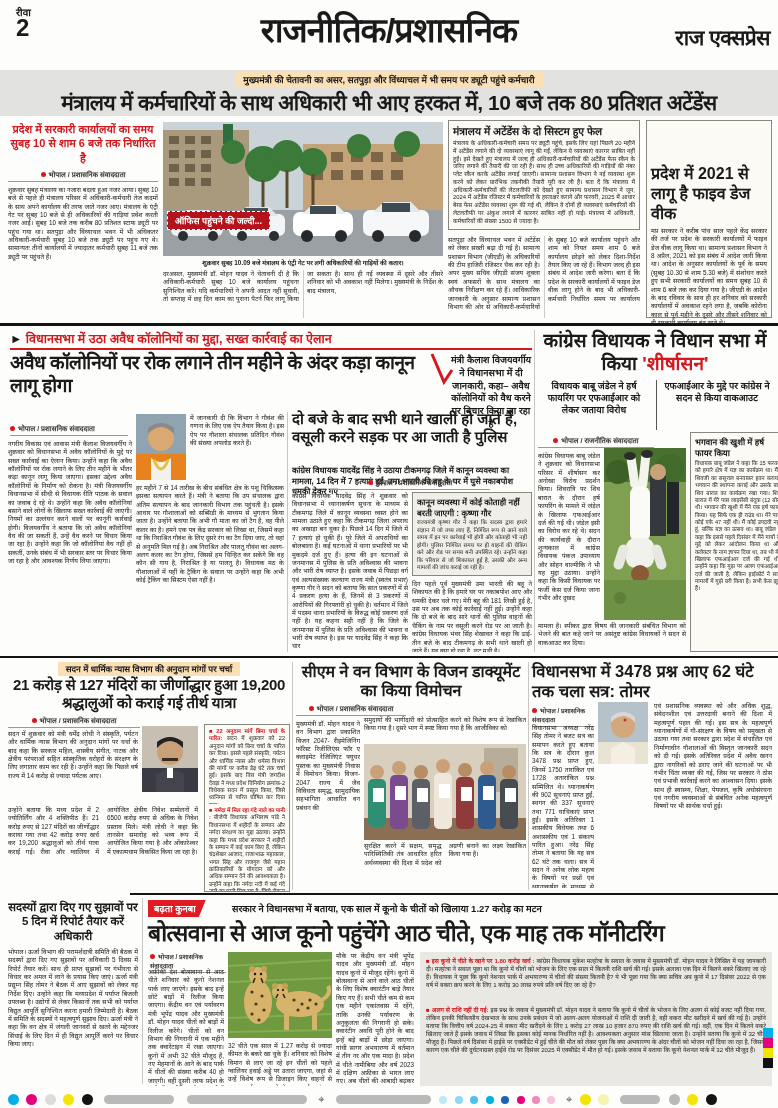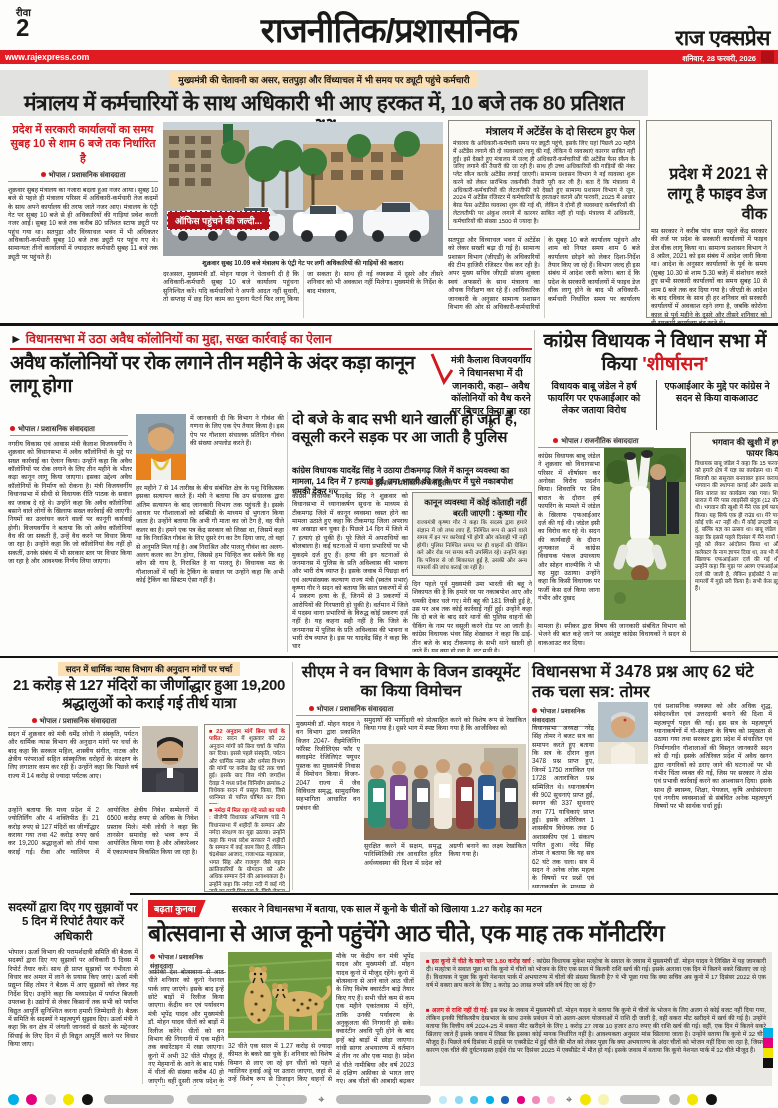--- a/index.html
+++ b/index.html
@@ -14,21 +14,21 @@
   .redbar{left:0;right:0;top:50px;height:14px;background:#e01b22;color:#fff;}
   .web{position:absolute;left:5px;top:2px;font-size:8.5px;font-weight:bold;}
   .date{position:absolute;right:22px;top:3px;font-size:7.5px;font-weight:bold;}
   .dateblock{position:absolute;right:4px;top:1px;width:13px;height:12px;background:#b00f16;}
   
   .bodytxt{font-size:6.35px;line-height:1.32;text-align:justify;color:#26231f;overflow:hidden;}
   .byline{font-size:7px;font-weight:bold;color:#3a3631;border-bottom:1px solid #999;padding-bottom:2px;}
   .byline .bdot{display:inline-block;width:5px;height:5px;border-radius:50%;background:#d31920;margin-right:3px;}
   .kickhl{background:#fbe0b6;padding:1px 8px;display:inline-block;}
   .boxed{border:1px solid #8a877f;background:#fbfaf5;box-sizing:border-box;padding:3px 4px;}
-  .boxtitle{font-weight:bold;text-align:right;}
+  .boxtitle{font-weight:bold;text-align:left;}
   .redword{color:#d31920;}
   .itemtitle{color:#d31920;font-weight:bold;}
   .isq{color:#d31920;font-weight:bold;margin-right:2px;}
   .vrule{width:1px;background:#c9c6bf;}
   .hrule{background:#141414;}
   .capt{font-size:6.4px;font-weight:bold;text-align:center;color:#222;}
   .photolabel{position:absolute;background:#b5121b;color:#fff;font-weight:bold;font-size:9px;
               padding:2px 7px;border:1px dashed #fff;}
   .deck{font-size:9.3px;font-weight:bold;text-align:center;line-height:1.3;}
   .graybox{background:#e9e8e2;box-sizing:border-box;padding:5px 6px;}
@@ -41,27 +41,22 @@
 </style>
 </head>
 <body>
 
 <div class="page">
 
   <div class="abs ed" style="left:16px;top:5px;">रीवा</div>
   <div class="abs pg" style="left:16px;top:16px;">2</div>
   <div class="abs sec" style="left:0;top:6px;">राजनीतिक/प्रशासनिक</div>
   <div class="abs brand" style="right:8px;top:23px;">राज एक्सप्रेस</div>
-  <div class="abs redbar">
-    <span class="web">www.rajexpress.com</span>
-    <span class="date">शनिवार, 28 फरवरी, 2026</span>
-    <span class="dateblock"></span>
-  </div>
-
-  <div class="abs" style="left:0;top:70px;width:648px;height:46px;background:#e2e2e0;text-align:center;">
+
+  <div class="abs" style="left:0;top:70px;width:778px;height:46px;background:#e2e2e0;text-align:center;">
     <div style="margin-top:2px;font-size:9px;font-weight:bold;">
       <span class="kickhl">मुख्यमंत्री की चेतावनी का असर, सतपुड़ा और विंध्याचल में भी समय पर ड्यूटी पहुंचे कर्मचारी</span>
     </div>
     <div style="font-size:21px;font-weight:bold;letter-spacing:-0.5px;margin-top:1px;">मंत्रालय में कर्मचारियों के साथ अधिकारी भी आए हरकत में, 10 बजे तक 80 प्रतिशत अटेंडेंस</div>
   </div>
 
   <div class="abs" style="left:8px;top:122px;width:150px;">
     <div style="font-size:11px;font-weight:bold;color:#d31920;text-align:center;line-height:1.3;">प्रदेश में सरकारी कार्यालयों का समय सुबह 10 से शाम 6 बजे तक निर्धारित है</div>
     <div class="byline" style="margin-top:5px;text-align:center;"><span class="bdot"></span><span>भोपाल / प्रशासनिक संवाददाता</span></div>
     <div class="bodytxt" style="margin-top:4px;height:126px;">शुक्रवार सुबह मंत्रालय का नजारा बदला हुआ नजर आया। सुबह 10 बजे से पहले ही मंत्रालय परिसर में अधिकारी-कर्मचारी तेज कदमों के साथ अपने कार्यालय की तरफ जाते नजर आए। मंत्रालय के एंट्री गेट पर सुबह 10 बजे से ही अधिकारियों की गाड़ियां प्रवेश करती नजर आईं। सुबह 10 बजे तक करीब 80 प्रतिशत स्टाफ ड्यूटी पर पहुंच गया था। सतपुड़ा और विंध्याचल भवन में भी अधिकतर अधिकारी-कर्मचारी सुबह 10 बजे तक ड्यूटी पर पहुंच गए थे। सामान्यतः तीनों कार्यालयों में ज्यादातर कर्मचारी सुबह 11 बजे तक ड्यूटी पर पहुंचते हैं।</div>

